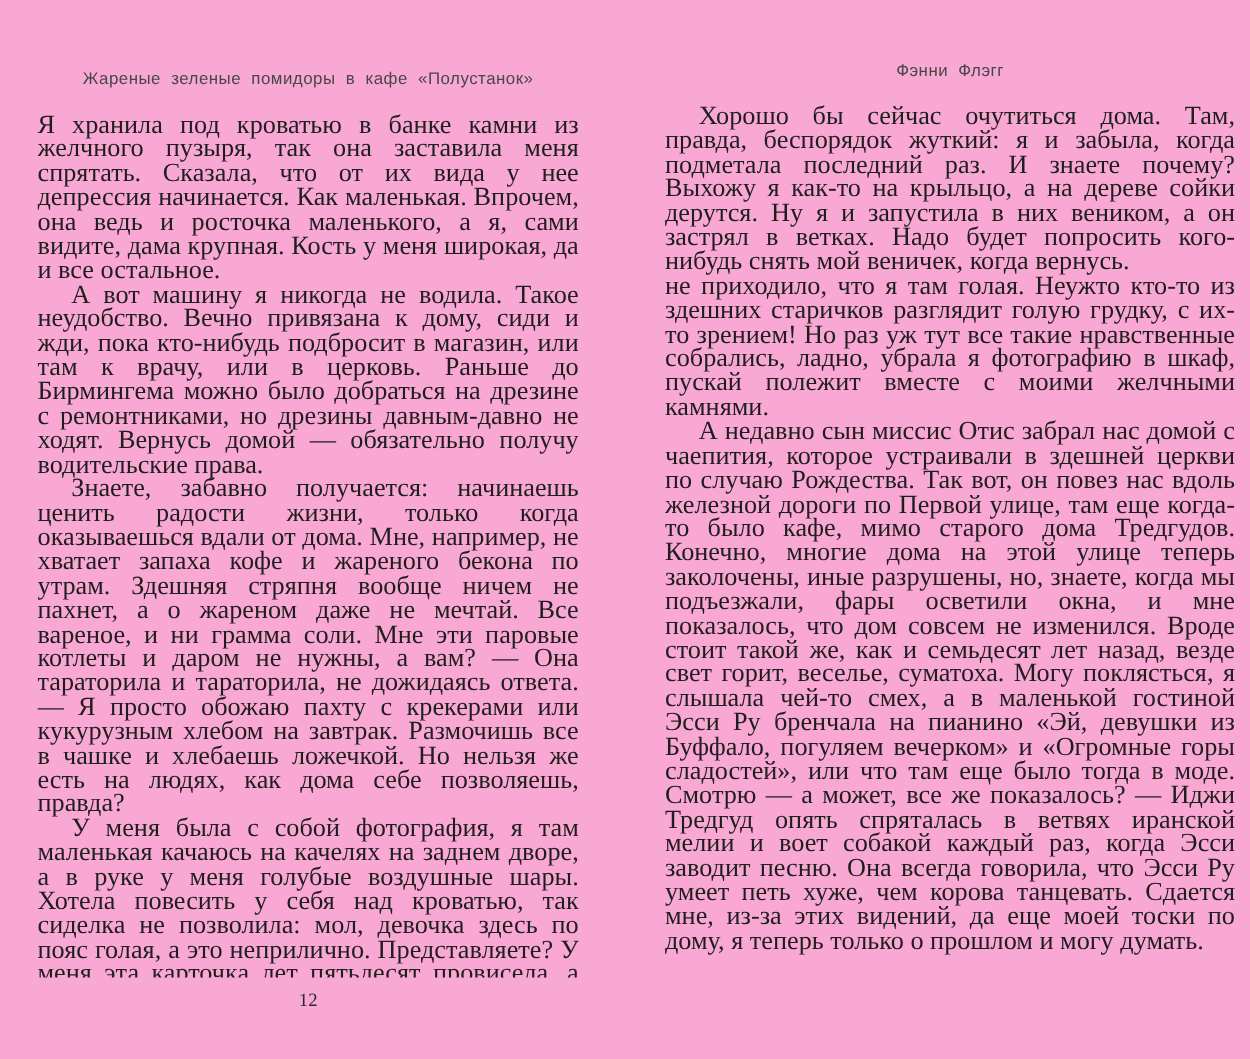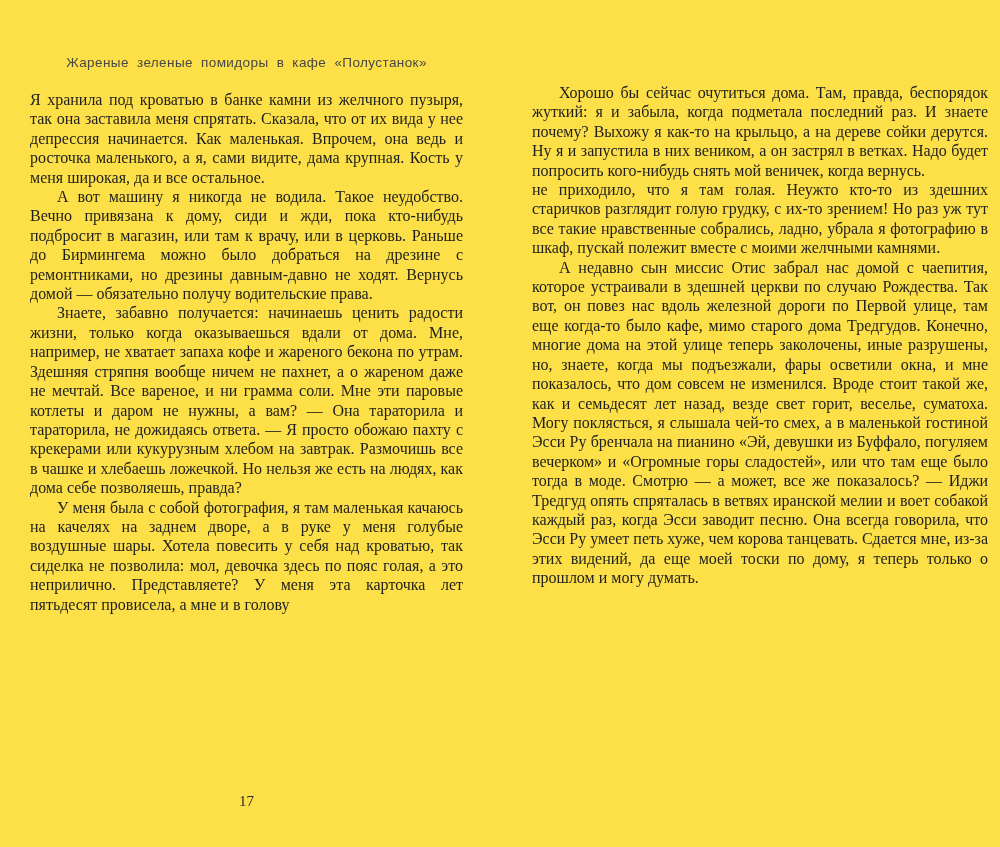--- a/index.html
+++ b/index.html
@@ -6,21 +6,21 @@
   body {
     width: 1000px; height: 847px;
     background: #ffffff;
     font-family: "Liberation Serif", "DejaVu Serif", serif;
     color: #1e1e1e;
     overflow: hidden;
   }
   .spread {
     position: relative;
     width: 1000px; height: 847px;
-    background: #fde047;
+    background: #f9a8d4;
   }
   .page { position: absolute; top: 0; height: 847px; }
   .page-left  { left: 30px;  width: 433px; }
   .page-right { left: 532px; width: 456px; }
 
   .running-header {
     position: absolute;
     left: 0; right: 0;
     text-align: center;
     font-family: "Liberation Sans", "DejaVu Sans", sans-serif;
@@ -37,21 +37,21 @@
   .page-body {
     position: absolute;
     left: 0; right: 0;
     overflow: hidden;
   }
   .page-left  .page-body { top: 90px; height: 692px; }
   .page-right .page-body { top: 83px; height: 702px; }
 
   .para {
     margin: 0;
-    font-size: 16px;
+    font-size: 21px;
     line-height: 19.4px;
     text-align: justify;
     text-indent: 27px;
     hyphens: auto;
     -webkit-hyphens: auto;
   }
   .para.noindent { text-indent: 0; }
 
   .page-number {
     position: absolute;
@@ -69,24 +69,25 @@
 <div class="spread">
 
   <div class="page page-left">
     <div class="running-header">Жареные зеленые помидоры в кафе «Полустанок»</div>
     <div class="page-body">
         <p class="para noindent">Я хранила под кроватью в банке камни из желчного пузыря, так она заставила меня спрятать. Сказала, что от их вида у нее депрессия начинается. Как маленькая. Впрочем, она ведь и росточка маленького, а я, сами видите, дама крупная. Кость у меня широкая, да и все остальное.</p>
         <p class="para">А вот машину я никогда не водила. Такое неудобство. Вечно привязана к дому, сиди и жди, пока кто-нибудь подбросит в магазин, или там к врачу, или в церковь. Раньше до Бирмингема можно было добраться на дрезине с ремонтниками, но дрезины давным-давно не ходят. Вернусь домой — обязательно получу водительские права.</p>
         <p class="para">Знаете, забавно получается: начинаешь ценить радости жизни, только когда оказываешься вдали от дома. Мне, например, не хватает запаха кофе и жареного бекона по утрам. Здешняя стряпня вообще ничем не пахнет, а о жареном даже не мечтай. Все вареное, и ни грамма соли. Мне эти паровые котлеты и даром не нужны, а вам? — Она тараторила и тараторила, не дожидаясь ответа. — Я просто обожаю пахту с крекерами или кукурузным хлебом на завтрак. Размочишь все в чашке и хлебаешь ложечкой. Но нельзя же есть на людях, как дома себе позволяешь, правда?</p>
         <p class="para">У меня была с собой фотография, я там маленькая качаюсь на качелях на заднем дворе, а в руке у меня голубые воздушные шары. Хотела повесить у себя над кроватью, так сиделка не позволила: мол, девочка здесь по пояс голая, а это неприлично. Представляете? У меня эта карточка лет пятьдесят провисела, а мне и в голову</p>
       </div>
-    <div class="page-number">17</div>
+    <div class="page-number">12</div>
   </div>
 
   <div class="page page-right">
+    <div class="running-header">Фэнни Флэгг</div>
     <div class="page-body">
         <p class="para">Хорошо бы сейчас очутиться дома. Там, правда, беспорядок жуткий: я и забыла, когда подметала последний раз. И знаете почему? Выхожу я как-то на крыльцо, а на дереве сойки дерутся. Ну я и запустила в них веником, а он застрял в ветках. Надо будет попросить кого-нибудь снять мой веничек, когда вернусь.</p>
         <p class="para noindent">не приходило, что я там голая. Неужто кто-то из здешних старичков разглядит голую грудку, с их-то зрением! Но раз уж тут все такие нравственные собрались, ладно, убрала я фотографию в шкаф, пускай полежит вместе с моими желчными камнями.</p>
         <p class="para">А недавно сын миссис Отис забрал нас домой с чаепития, которое устраивали в здешней церкви по случаю Рождества. Так вот, он повез нас вдоль железной дороги по Первой улице, там еще когда-то было кафе, мимо старого дома Тредгудов. Конечно, многие дома на этой улице теперь заколочены, иные разрушены, но, знаете, когда мы подъезжали, фары осветили окна, и мне показалось, что дом совсем не изменился. Вроде стоит такой же, как и семьдесят лет назад, везде свет горит, веселье, суматоха. Могу поклясться, я слышала чей-то смех, а в маленькой гостиной Эсси Ру бренчала на пианино «Эй, девушки из Буффало, погуляем вечерком» и «Огромные горы сладостей», или что там еще было тогда в моде. Смотрю — а может, все же показалось? — Иджи Тредгуд опять спряталась в ветвях иранской мелии и воет собакой каждый раз, когда Эсси заводит песню. Она всегда говорила, что Эсси Ру умеет петь хуже, чем корова танцевать. Сдается мне, из-за этих видений, да еще моей тоски по дому, я теперь только о прошлом и могу думать.</p>
       </div>
   </div>
 
 </div>
 
 </body></html>

